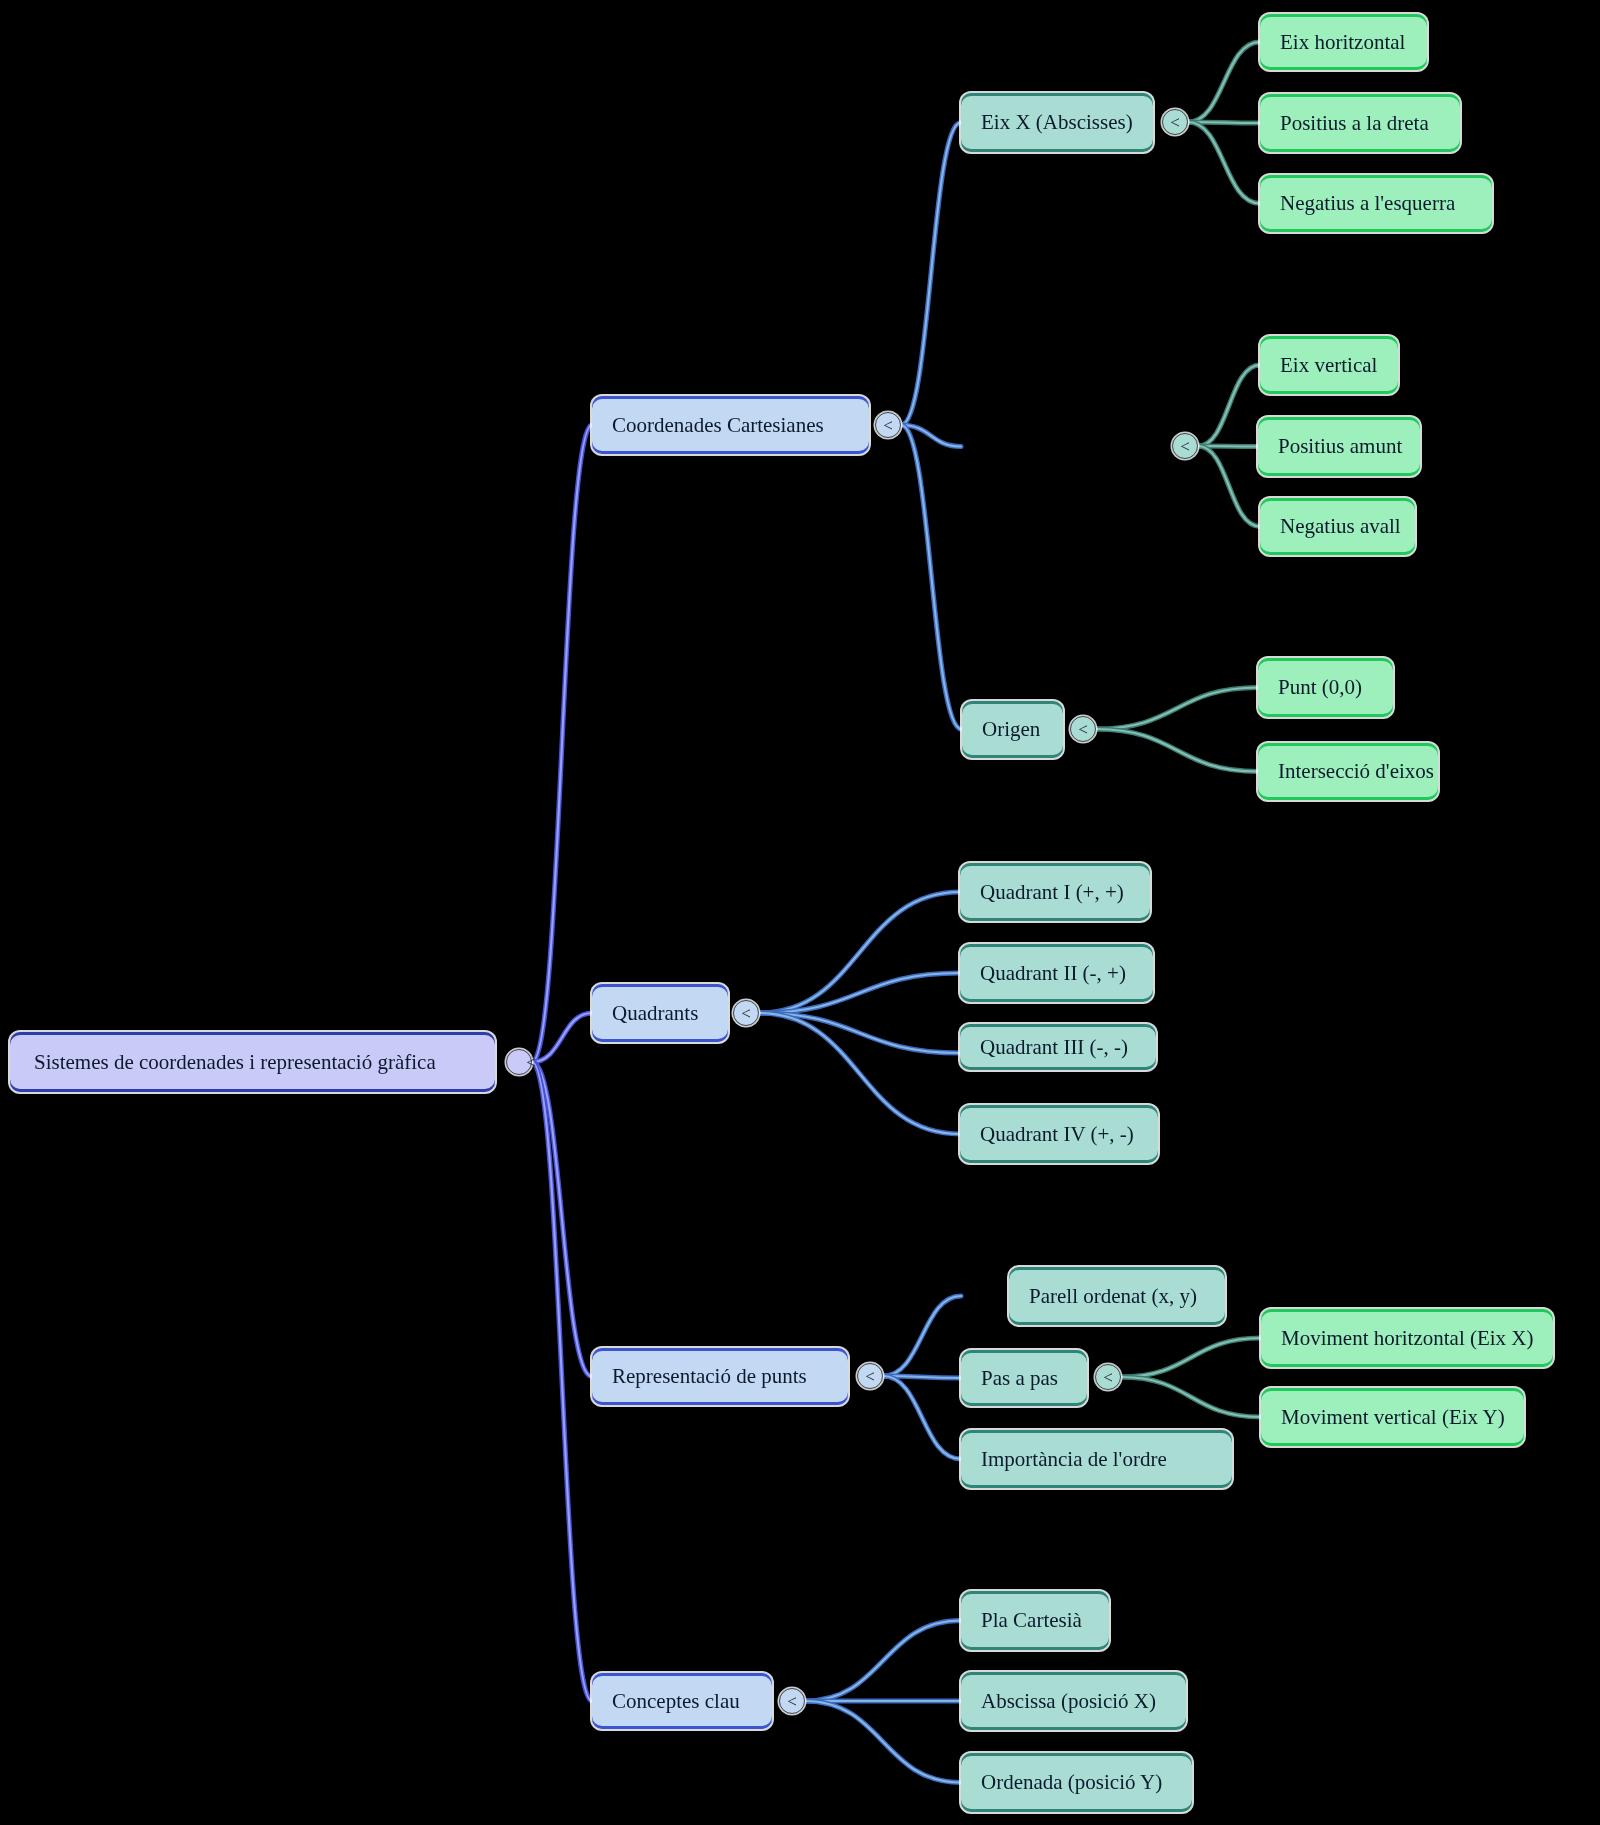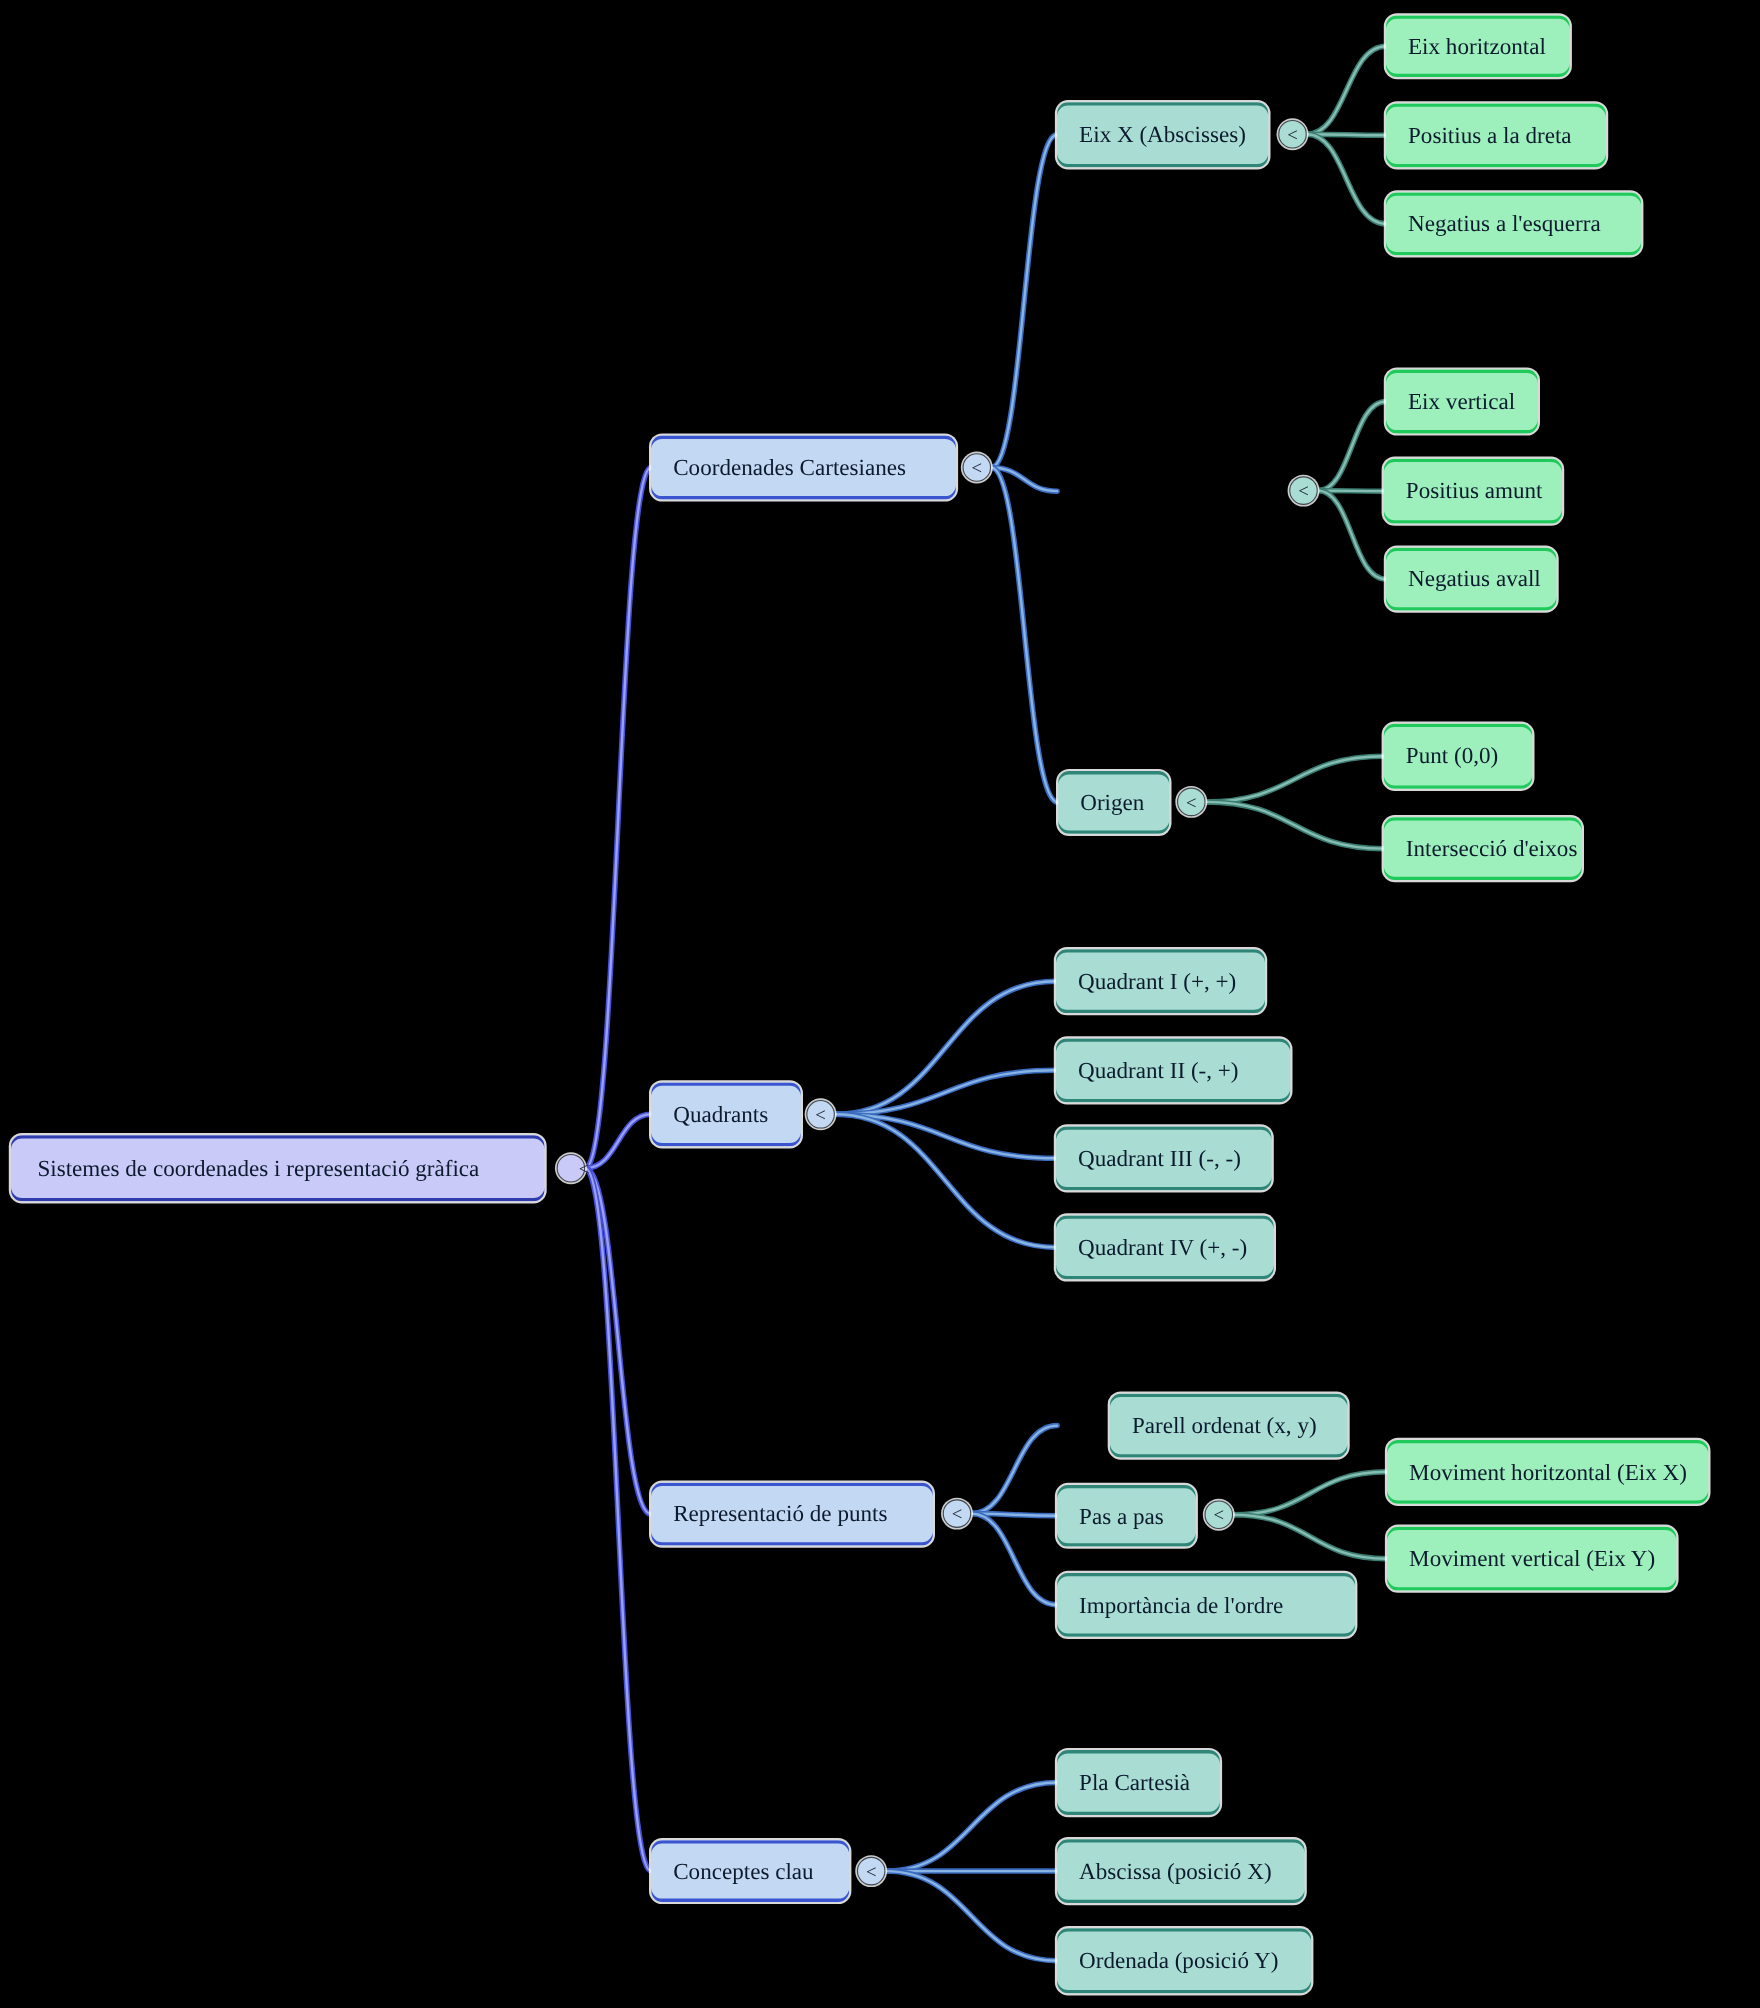--- a/index.html
+++ b/index.html
@@ -114,22 +114,22 @@
     <div class="node lvl2" style="left: 592px; top: 1348px; width: 256px; height: 57px;">Representació de punts</div>
     <div class="toggle lvl2" style="left: 857px; top: 1363px;">&lt;</div>
     <div class="node lvl2" style="left: 592px; top: 1673px; width: 180px; height: 56px;">Conceptes clau</div>
     <div class="toggle lvl2" style="left: 779px; top: 1688px;">&lt;</div>
     <div class="node lvl3" style="left: 961px; top: 93px; width: 192px; height: 59px;">Eix X (Abscisses)</div>
     <div class="toggle lvl3" style="left: 1162px; top: 109px;">&lt;</div>
     <div class="toggle lvl3" style="left: 1172px; top: 433px;">&lt;</div>
     <div class="node lvl3" style="left: 962px; top: 701px; width: 101px; height: 57px;">Origen</div>
     <div class="toggle lvl3" style="left: 1070px; top: 716px;">&lt;</div>
     <div class="node lvl3" style="left: 960px; top: 863px; width: 190px; height: 58px;">Quadrant I (+, +)</div>
-    <div class="node lvl3" style="left: 960px; top: 944px; width: 213px; height: 58px;">Quadrant II (-, +)</div>
-    <div class="node lvl3" style="left: 960px; top: 1024px; width: 196px; height: 58px; text-align: center;">Quadrant III (-, -)</div>
+    <div class="node lvl3" style="left: 960px; top: 944px; width: 193px; height: 58px;">Quadrant II (-, +)</div>
+    <div class="node lvl3" style="left: 960px; top: 1024px; width: 196px; height: 46px; text-align: center;">Quadrant III (-, -)</div>
     <div class="node lvl3" style="left: 960px; top: 1105px; width: 198px; height: 58px;">Quadrant IV (+, -)</div>
     <div class="node lvl3" style="left: 961px; top: 1267px; width: 216px; height: 58px; margin-left: 48px;">Parell ordenat (x, y)</div>
     <div class="node lvl3" style="left: 961px; top: 1350px; width: 126px; height: 56px;">Pas a pas</div>
     <div class="toggle lvl3" style="left: 1095px; top: 1364px;">&lt;</div>
     <div class="node lvl3" style="left: 961px; top: 1430px; width: 271px; height: 58px;">Importància de l'ordre</div>
     <div class="node lvl3" style="left: 961px; top: 1591px; width: 148px; height: 59px;">Pla Cartesià</div>
     <div class="node lvl3" style="left: 961px; top: 1672px; width: 225px; height: 58px;">Abscissa (posició X)</div>
     <div class="node lvl3" style="left: 961px; top: 1753px; width: 231px; height: 59px;">Ordenada (posició Y)</div>
     <div class="node lvl4" style="left: 1260px; top: 14px; width: 167px; height: 56px;">Eix horitzontal</div>
     <div class="node lvl4" style="left: 1260px; top: 94px; width: 200px; height: 58px;">Positius a la dreta</div>

